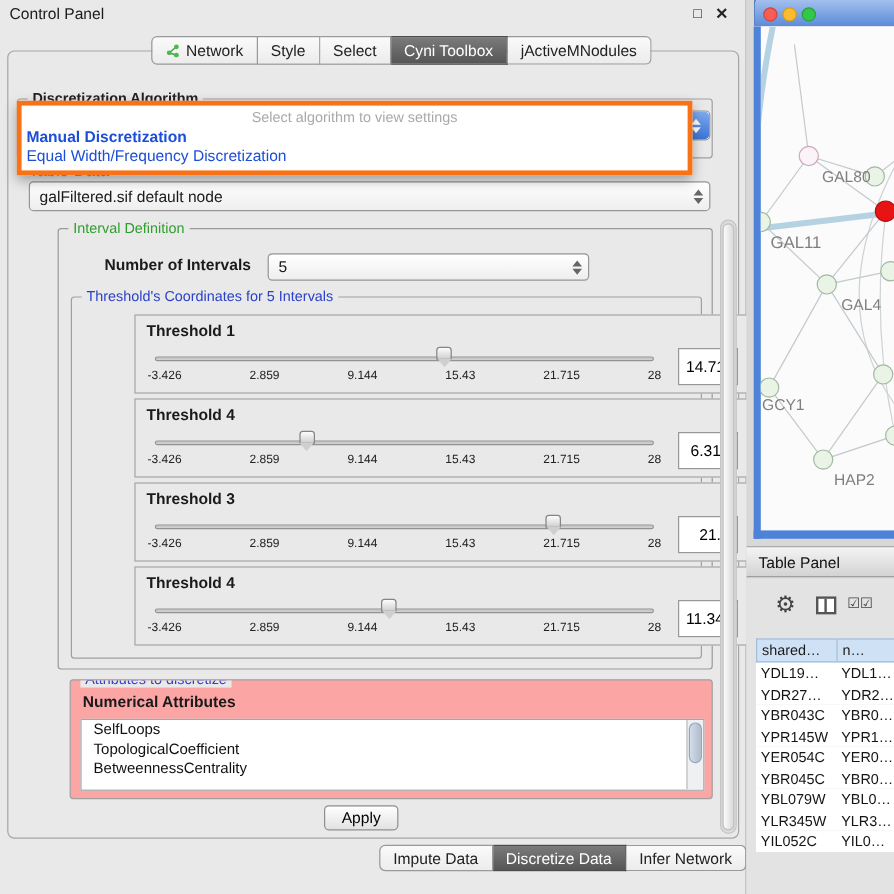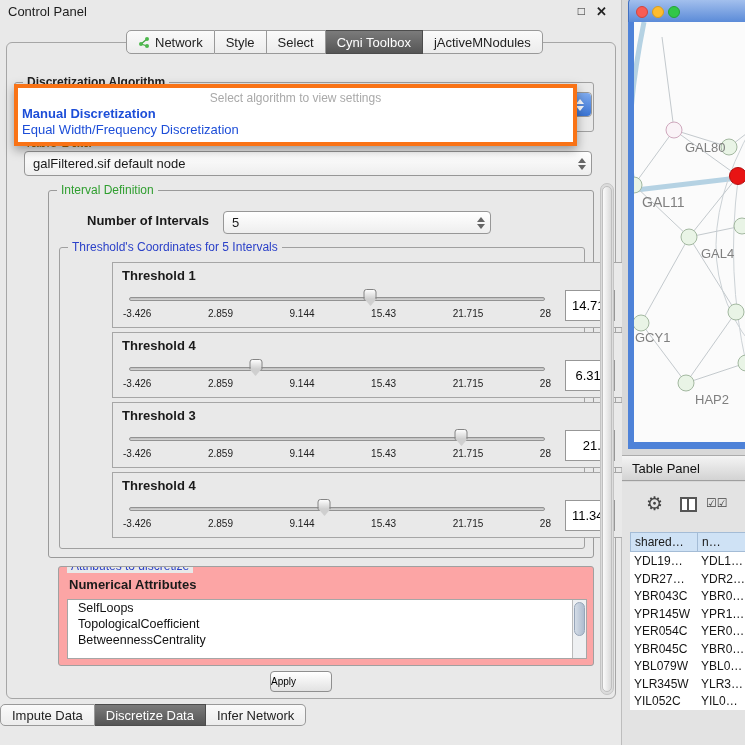--- a/index.html
+++ b/index.html
@@ -94,23 +94,23 @@
   .attr-list { position:absolute; left:8px; top:32px; width:520px; height:60px; background:#fff;
                border:1px solid #a6a6a6; overflow:hidden; }
   .attr-item { font-size:12.5px; line-height:16px; padding-left:10px; color:#111; }
   .attr-scroll { position:absolute; right:0; top:0; bottom:0; width:14px; background:#eef0f2;
                  border-left:1px solid #bbb; }
   .attr-scroll .thumb2 { position:absolute; left:1px; right:1px; top:2px; height:34px;
                  background:linear-gradient(90deg,#d4dce6,#aebccf); border:1px solid #97a5b8; border-radius:6px; }
 
   .apply-btn { position:absolute; left:270px; top:671px; width:62px; height:21px;
                background:linear-gradient(#ffffff,#e2e2e2); border:1px solid #8f8f8f; border-radius:4px;
-               font-size:10px; text-align:left; line-height:19px; }
-
-  .bottom-tabs { position:absolute; left:0; top:704px; width:622px; display:flex; justify-content:flex-start; }
+               font-size:13px; text-align:center; line-height:19px; }
+
+  .bottom-tabs { position:absolute; left:0; top:704px; width:622px; display:flex; justify-content:flex-end; }
   .bottom-tabs .seg { height:22px; }
 
   
   .cp-scroll { position:absolute; left:600px; top:183px; width:14px; height:512px; background:#dcdcdc;
                border:1px solid #c4c4c4; border-radius:7px; }
   .cp-scroll .thumb2 { position:absolute; left:1px; right:1px; top:2px; bottom:2px;
                background:linear-gradient(90deg,#fbfbfb,#dadada); border:1px solid #bfbfbf; border-radius:6px; }
 
   
   .right { position:absolute; left:622px; top:0; width:123px; height:745px; background:#d8d8d8; overflow:hidden; }

